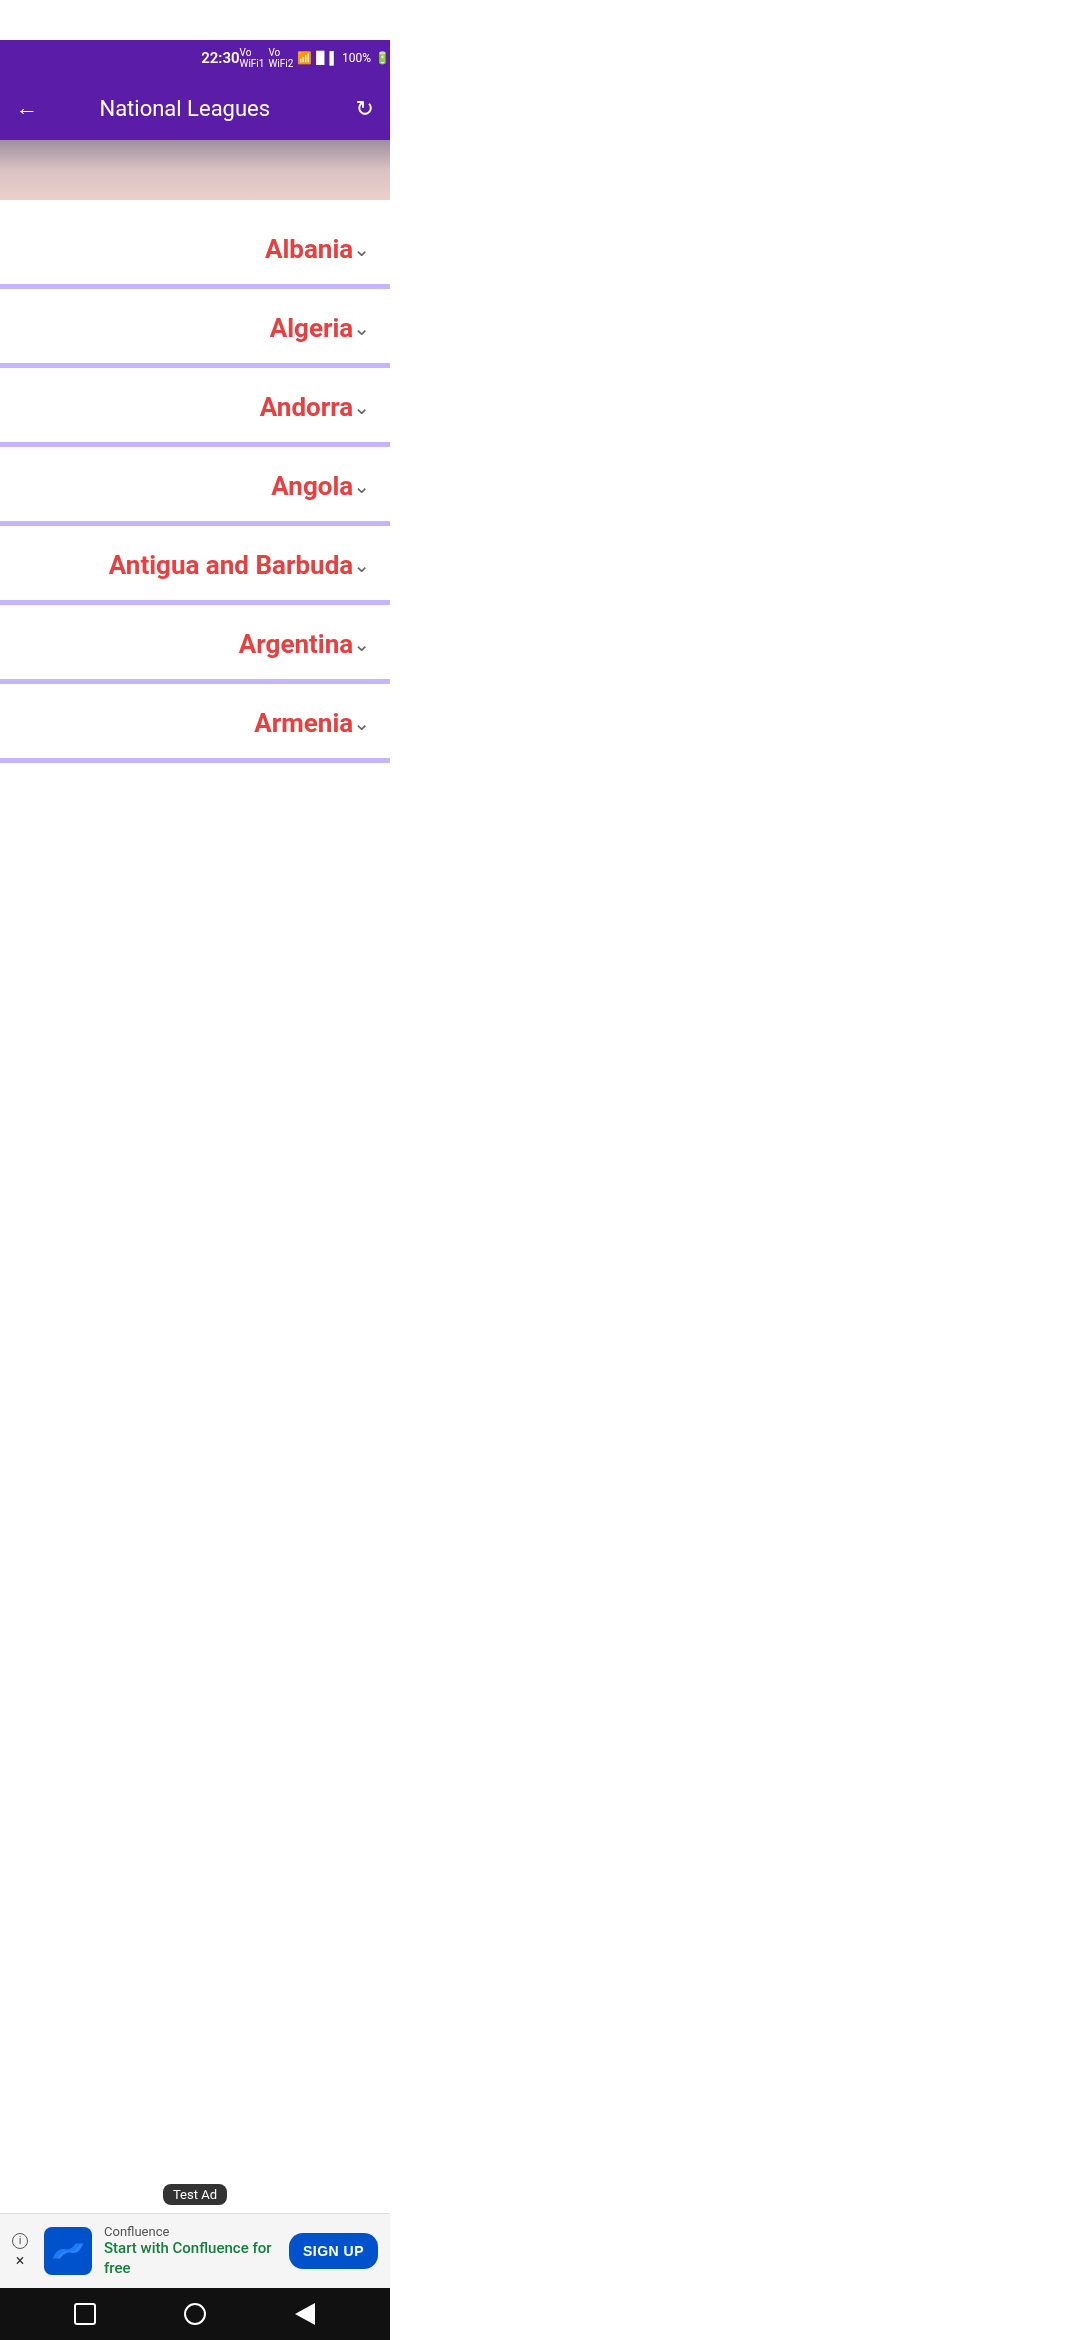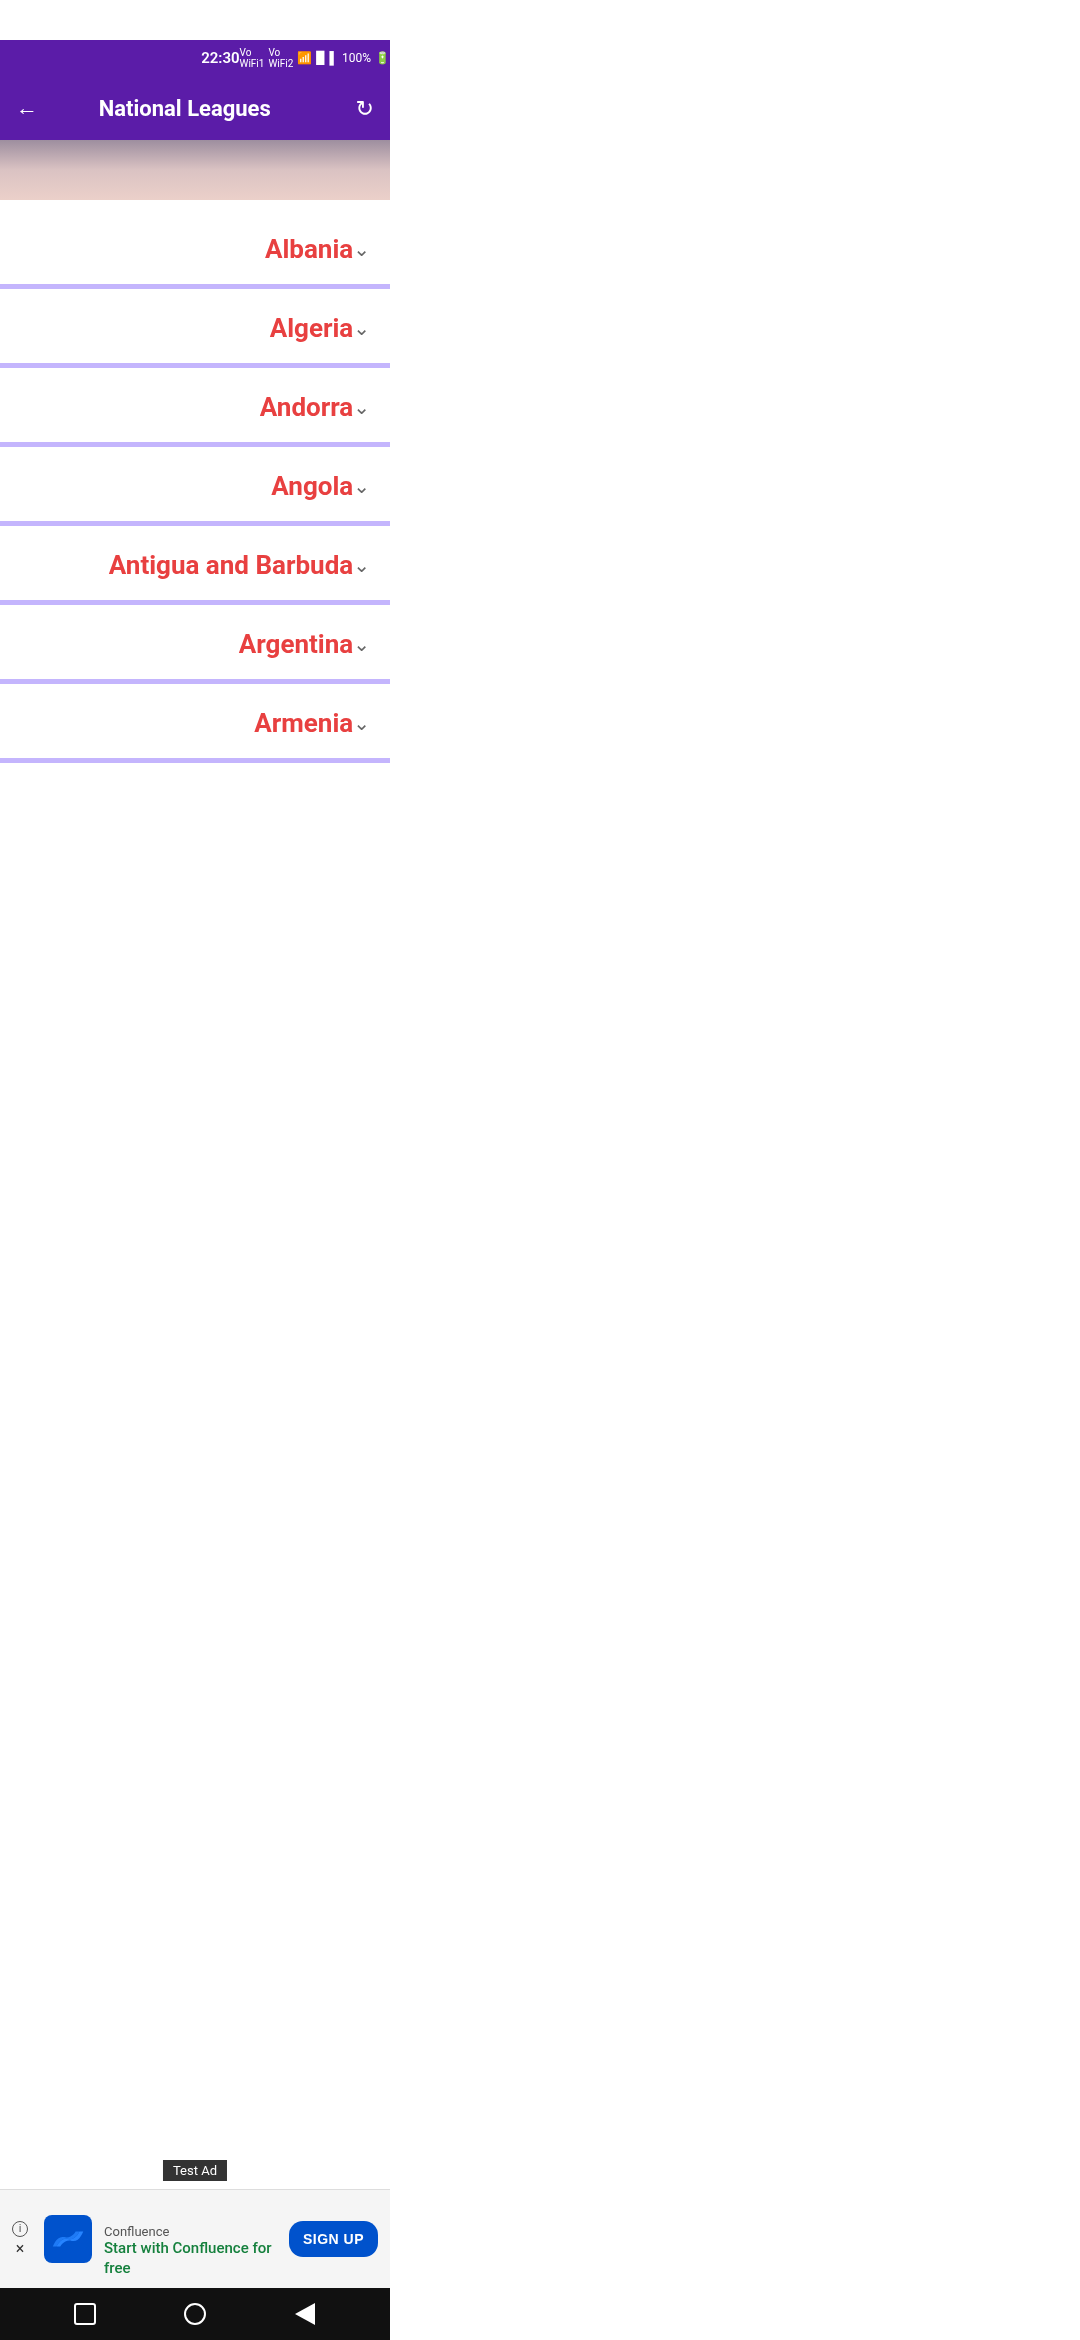--- a/index.html
+++ b/index.html
@@ -55,21 +55,21 @@
     }
 
     .header-back {
       font-size: 22px;
       cursor: pointer;
       color: #fff;
     }
 
     .header-title {
       font-size: 22px;
-      font-weight: 700;
+      font-weight: 400;
       color: #fff;
       flex: 1;
       text-align: center;
       margin-left: -24px;
     }
 
     .header-refresh {
       font-size: 22px;
       cursor: pointer;
       color: #fff;
@@ -139,21 +139,20 @@
     }
 
     .ad-text-area {
       flex: 1;
     }
 
     .ad-company {
       font-size: 13px;
       color: #555;
       font-weight: 400;
-      margin-top: 24px;
     }
 
     .ad-desc {
       font-size: 15px;
       color: #15803d;
       font-weight: 500;
       line-height: 1.3;
     }
 
     .ad-signup-btn {
@@ -171,21 +170,21 @@
 
     .ad-test-label {
       position: absolute;
       top: -30px;
       left: 50%;
       transform: translateX(-50%);
       background: #333;
       color: #fff;
       font-size: 13px;
       padding: 3px 10px;
-      border-radius: 0;
+      border-radius: 8px;
     }
 
     .nav-bar {
       position: fixed;
       bottom: 0;
       left: 0;
       right: 0;
       width: 390px;
       background: #111;
       height: 52px;

